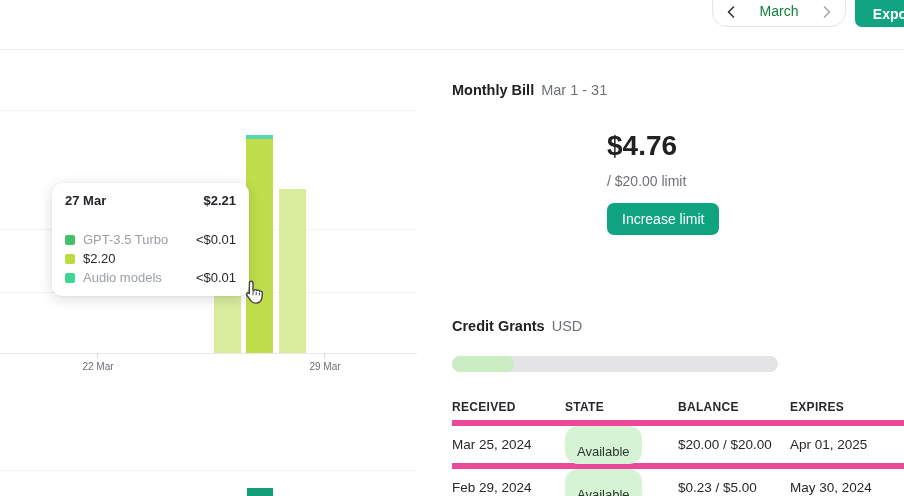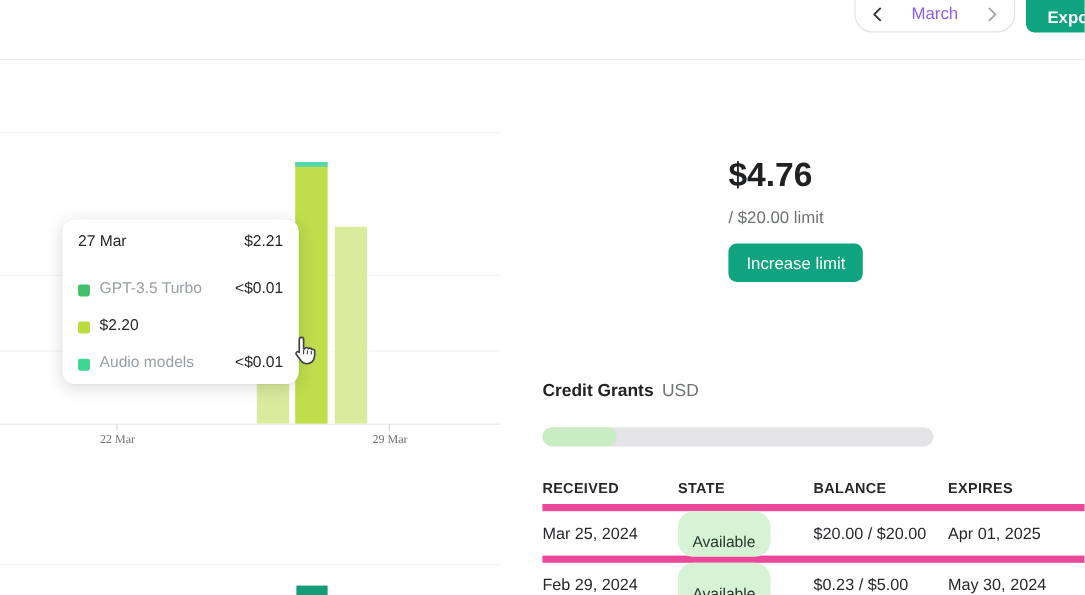--- a/index.html
+++ b/index.html
@@ -6,39 +6,39 @@
   html,body { background:#fff; }
   body { font-family:"Liberation Sans","DejaVu Sans",sans-serif; color:#202123; }
   .screen { position:relative; width:904px; height:496px; background:#fff; overflow:hidden; }
 
   
   .top-divider { position:absolute; left:0; top:49px; width:904px; height:1px; background:#ebecee; }
   .month-nav { position:absolute; left:712px; top:-12px; width:134px; height:39px;
     border:1px solid #e3e4e8; border-radius:15px; background:#fff;
     display:flex; align-items:flex-end; justify-content:space-between; padding:0 10px 6px 10px; }
   .month-nav .chev { background:none; border:none; cursor:pointer; padding:2px 4px; display:flex; align-items:center; }
-  .month-label { font-size:14px; color:#8b5cf6; padding-bottom:1px; }
+  .month-label { font-size:14px; color:#15803d; padding-bottom:1px; }
   .export-btn { position:absolute; left:855px; top:-12px; width:80px; height:39px; border:none;
     background:#10a37f; border-radius:7px; color:#fff; font-size:14px; font-weight:600;
     font-family:inherit; cursor:pointer; padding-top:12px; }
 
   
   .gridline { position:absolute; left:0; width:417px; height:1px; background:#f3f3f6; }
   .axis-line { position:absolute; left:0; top:353px; width:417px; height:1px; background:#e9e9ed; }
   .tick { position:absolute; top:353px; width:1px; height:6px; background:#d9dade; }
-  .x-label { position:absolute; top:361px; font-size:10px; color:#6c6f75; transform:translateX(-50%);font-family:Liberation Serif, serif; }
+  .x-label { position:absolute; top:361px; font-size:10px; color:#6c6f75; transform:translateX(-50%); }
   .bar { position:absolute; z-index:2; }
   .bar-cap { position:absolute; left:0; top:0; width:100%; }
 
   
   .tooltip { position:absolute; left:52px; top:183px; width:197px; z-index:5;
     background:#fff; border-radius:10px; box-shadow:0 3px 14px rgba(0,0,0,.14), 0 0 0 1px rgba(0,0,0,.02);
     padding:10px 13px 11px 13px; }
-  .t-head { display:flex; justify-content:space-between; font-size:13px; font-weight:400; color:#23252b; margin-bottom:24px; }
-  .t-row { display:flex; align-items:flex-end; font-size:13px; margin-top:16px; }
+  .t-head { display:flex; justify-content:space-between; font-size:13px; font-weight:700; color:#23252b; margin-bottom:24px; }
+  .t-row { display:flex; align-items:center; font-size:13px; margin-top:4px; }
   .swatch { width:10px; height:10px; border-radius:2px; margin-right:8px; flex:none; }
   .t-label { color:#9aa0a6; flex:1; }
   .t-val { color:#26282c; }
 
   .cursor { position:absolute; left:243px; top:279px; z-index:6; }
 
   
   .bottom-line { position:absolute; left:0; top:470px; width:417px; height:1px; background:#f2f2f5; }
   .bottom-bar { position:absolute; left:247px; top:488px; width:26px; height:14px; z-index:2; }
 
@@ -137,20 +137,24 @@
   <div class="cursor">
     <svg width="23" height="28" viewBox="0 0 23 28">
       <path fill="#ffffff" stroke="#42454c" stroke-width="1.4" stroke-linejoin="round" d="M8.2 2.2c1 0 1.8.8 1.8 1.8v7.6l1 .2c.1-.7.7-1.2 1.5-1.2.7 0 1.3.4 1.5 1 .3-.3.7-.5 1.2-.5.8 0 1.4.5 1.6 1.2.2-.1.5-.2.8-.2.9 0 1.7.7 1.7 1.7 0 0-.1 3.2-.3 4.6-.2 1.6-.8 3-1.8 4-1.1 1.1-2.6 1.7-4.4 1.7-2.1 0-3.7-.7-4.8-2.2l-4-5.4c-.5-.7-.4-1.6.2-2.1.6-.5 1.5-.5 2.1.1l.1.1V4c0-1 .8-1.8 1.8-1.8z"></path>
       <path fill="none" stroke="#42454c" stroke-width="1" d="M10 16.2v-3.8M13.2 16.2v-3.4M16.4 16.4v-2.9"></path>
     </svg>
   </div>
 
   <div class="bottom-line"></div>
   <div class="bottom-bar" id="bottom-bar" style="background: rgb(18, 156, 119);"></div>
 
+  <div class="section-title" id="monthly-title">
+    <b>Monthly Bill</b>
+    <span class="muted">Mar 1 - 31</span>
+  </div>
   <div class="bill-amount">$4.76</div>
   <div class="bill-limit">/ $20.00 limit</div>
   <button class="increase-btn">Increase limit</button>
 
   <div class="section-title" id="grants-title">
     <b>Credit Grants</b>
     <span class="muted">USD</span>
   </div>
   <div class="progress-track">
     <div class="progress-fill" id="grant-fill" style="width: 19.1%;"></div>

